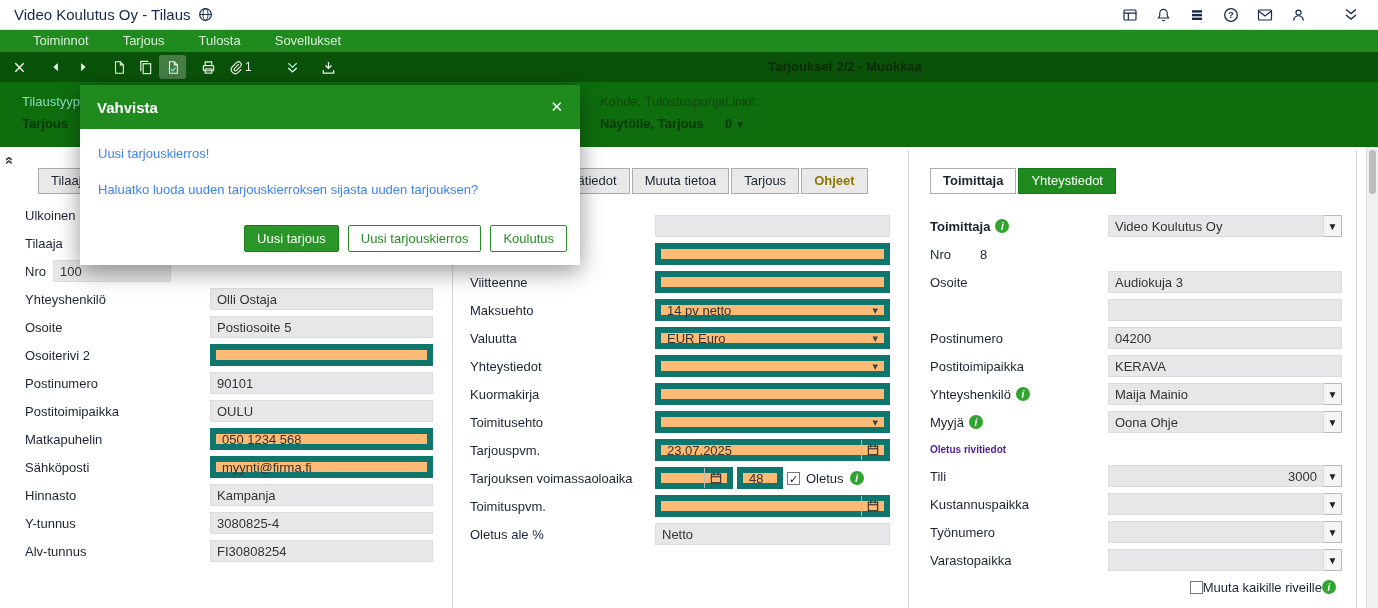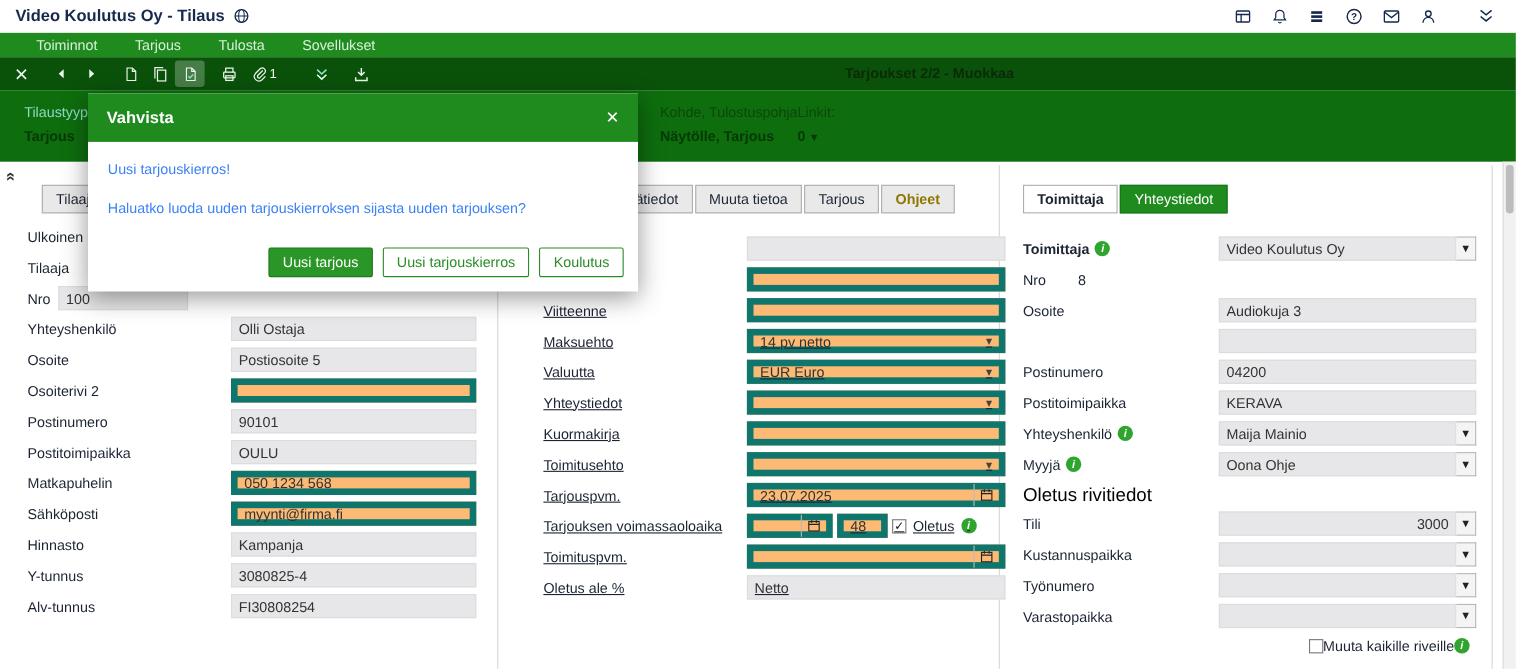--- a/index.html
+++ b/index.html
@@ -4,21 +4,21 @@
 <style>
   html,body{margin:0;padding:0;}
   body{width:1378px;height:608px;position:relative;overflow:hidden;background:#fff;
        font-family:"Liberation Sans","DejaVu Sans",sans-serif;color:#1c2433;}
   svg{display:block;}
 
   
   .titlebar{position:absolute;left:0;top:0;width:100%;height:30px;background:#fff;
             border-bottom:1px solid #e3e3e3;display:flex;align-items:center;
             padding:0 14px;box-sizing:border-box;color:#16294d;}
-  .titlebar .title{font-size:15px;font-weight:700;margin-right:8px;white-space:nowrap;text-align:right;}
+  .titlebar .title{font-size:15px;font-weight:400;margin-right:8px;white-space:nowrap;text-align:right;}
   .tb-icons{margin-left:auto;display:flex;gap:18px;align-items:center;margin-right:58px;color:#16294d;}
   .tb-icons span{display:flex;align-items:center;justify-content:center;}
   .tb-chev{position:absolute;right:18px;top:6px;color:#16294d;}
 
   
   .menubar{position:absolute;top:30px;left:0;width:100%;height:22px;background:#1f8b1f;
            display:flex;align-items:center;padding-left:16px;box-sizing:border-box;}
   .menu-item{color:#d9efd9;font-size:13px;padding:0 17px;line-height:22px;cursor:default;white-space:nowrap;}
 
   
@@ -50,21 +50,21 @@
   .tabs{position:absolute;top:168px;display:flex;gap:2px;}
   .tab{height:26px;line-height:24px;padding:0 12px;background:#e9e9e9;border:1px solid #adadad;
        font-size:13px;color:#1c2433;box-sizing:border-box;white-space:nowrap;cursor:default;}
   .tab.active{background:#fff;font-weight:700;}
   .tab.green{background:#1f8b1f;color:#fff;border-color:#177617;}
   .tab.gold{color:#8f7700;font-weight:700;}
 
   
   .panel{position:absolute;top:212px;}
   #left-panel{left:25px;width:408px;top:201px;}
-  #mid-panel{left:494px;width:420px;text-decoration:underline;}
+  #mid-panel{left:470px;width:420px;}
   #right-panel{left:930px;width:412px;}
   .frow{display:flex;align-items:center;height:28px;}
   .flbl{width:185px;font-size:13px;color:#1c2433;flex:none;display:flex;align-items:center;gap:5px;white-space:nowrap;}
   .flbl.bold{font-weight:700;}
   #right-panel .flbl{width:178px;}
   .finp{height:22px;box-sizing:border-box;font-size:13px;color:#333;display:flex;align-items:center;
         flex:1;padding:0 6px;min-width:0;}
   .white{background:#fdba74;border:6px solid #0f766e;}
   .gray{background:#e7e7e9;border:1px solid #dcdcdf;}
   .val{flex:1;white-space:nowrap;overflow:hidden;}
@@ -79,21 +79,21 @@
   .row-nro .finp{flex:none;width:118px;}
   .grp{flex:1;display:flex;align-items:center;gap:4px;min-width:0;}
   .sdate{width:78px;flex:none;}
   .hrs{width:46px;flex:none;}
   .cb{width:13px;height:13px;border:1px solid #777;background:#fff;font-size:11px;line-height:12px;
       text-align:center;color:#111;flex:none;cursor:pointer;box-sizing:border-box;}
   .cblbl{font-size:13px;color:#1c2433;margin:0 2px;white-space:nowrap;}
   .info{width:14px;height:14px;border-radius:50%;background:#2fa52f;color:#fff;font-size:10px;
         font-weight:700;font-style:italic;display:inline-flex;align-items:center;justify-content:center;flex:none;}
   .plain8{font-size:13px;color:#1c2433;}
-  .sect{height:24px;line-height:24px;font-weight:400;font-size:17px;color:#000000;margin-top:2px;}
+  .sect{height:24px;line-height:24px;font-weight:700;font-size:10px;color:#4c1d95;margin-top:2px;}
   .cbrow{display:flex;align-items:center;justify-content:flex-end;gap:0;height:26px;
          padding-right:6px;font-size:13px;color:#1c2433;}
 
   
   .modal{position:absolute;left:80px;top:85px;width:500px;background:#fff;z-index:50;
          box-shadow:0 6px 22px rgba(0,0,0,.42);}
   .modal-head{height:44px;background:#1f8b1f;display:flex;align-items:center;padding:0 17px;
               color:#fff;font-size:15px;font-weight:700;}
   .modal-x{margin-left:auto;font-size:15px;font-weight:700;cursor:pointer;}
   .modal-body{padding:17px 18px 8px;font-size:13px;color:#3b82f6;}

